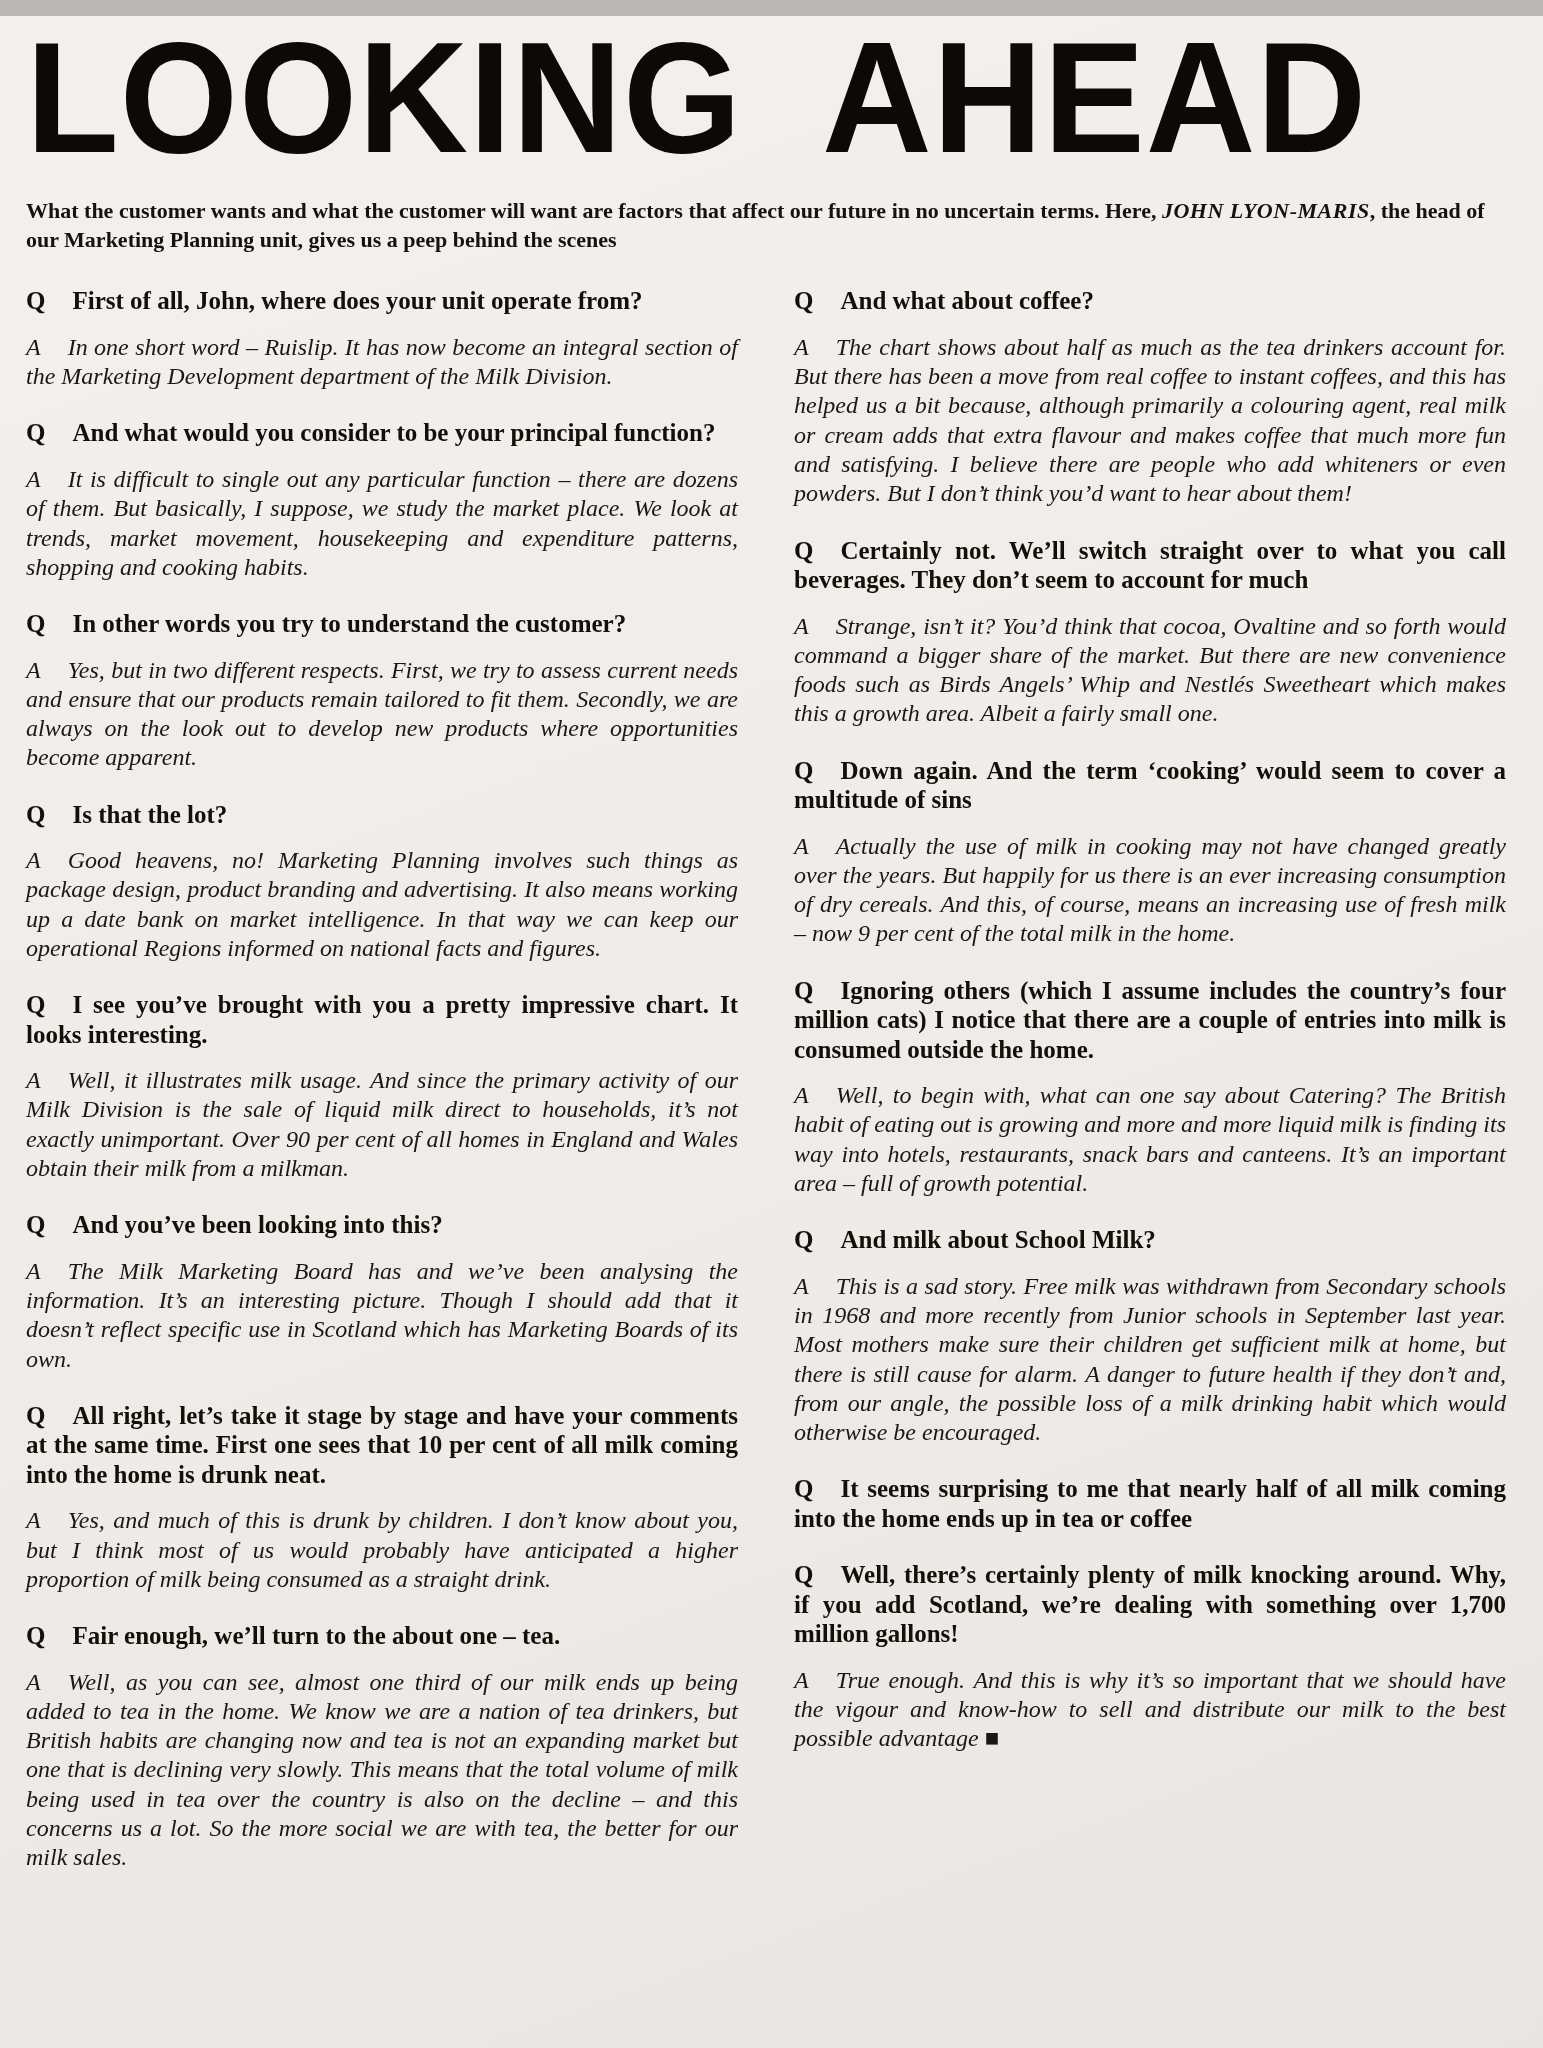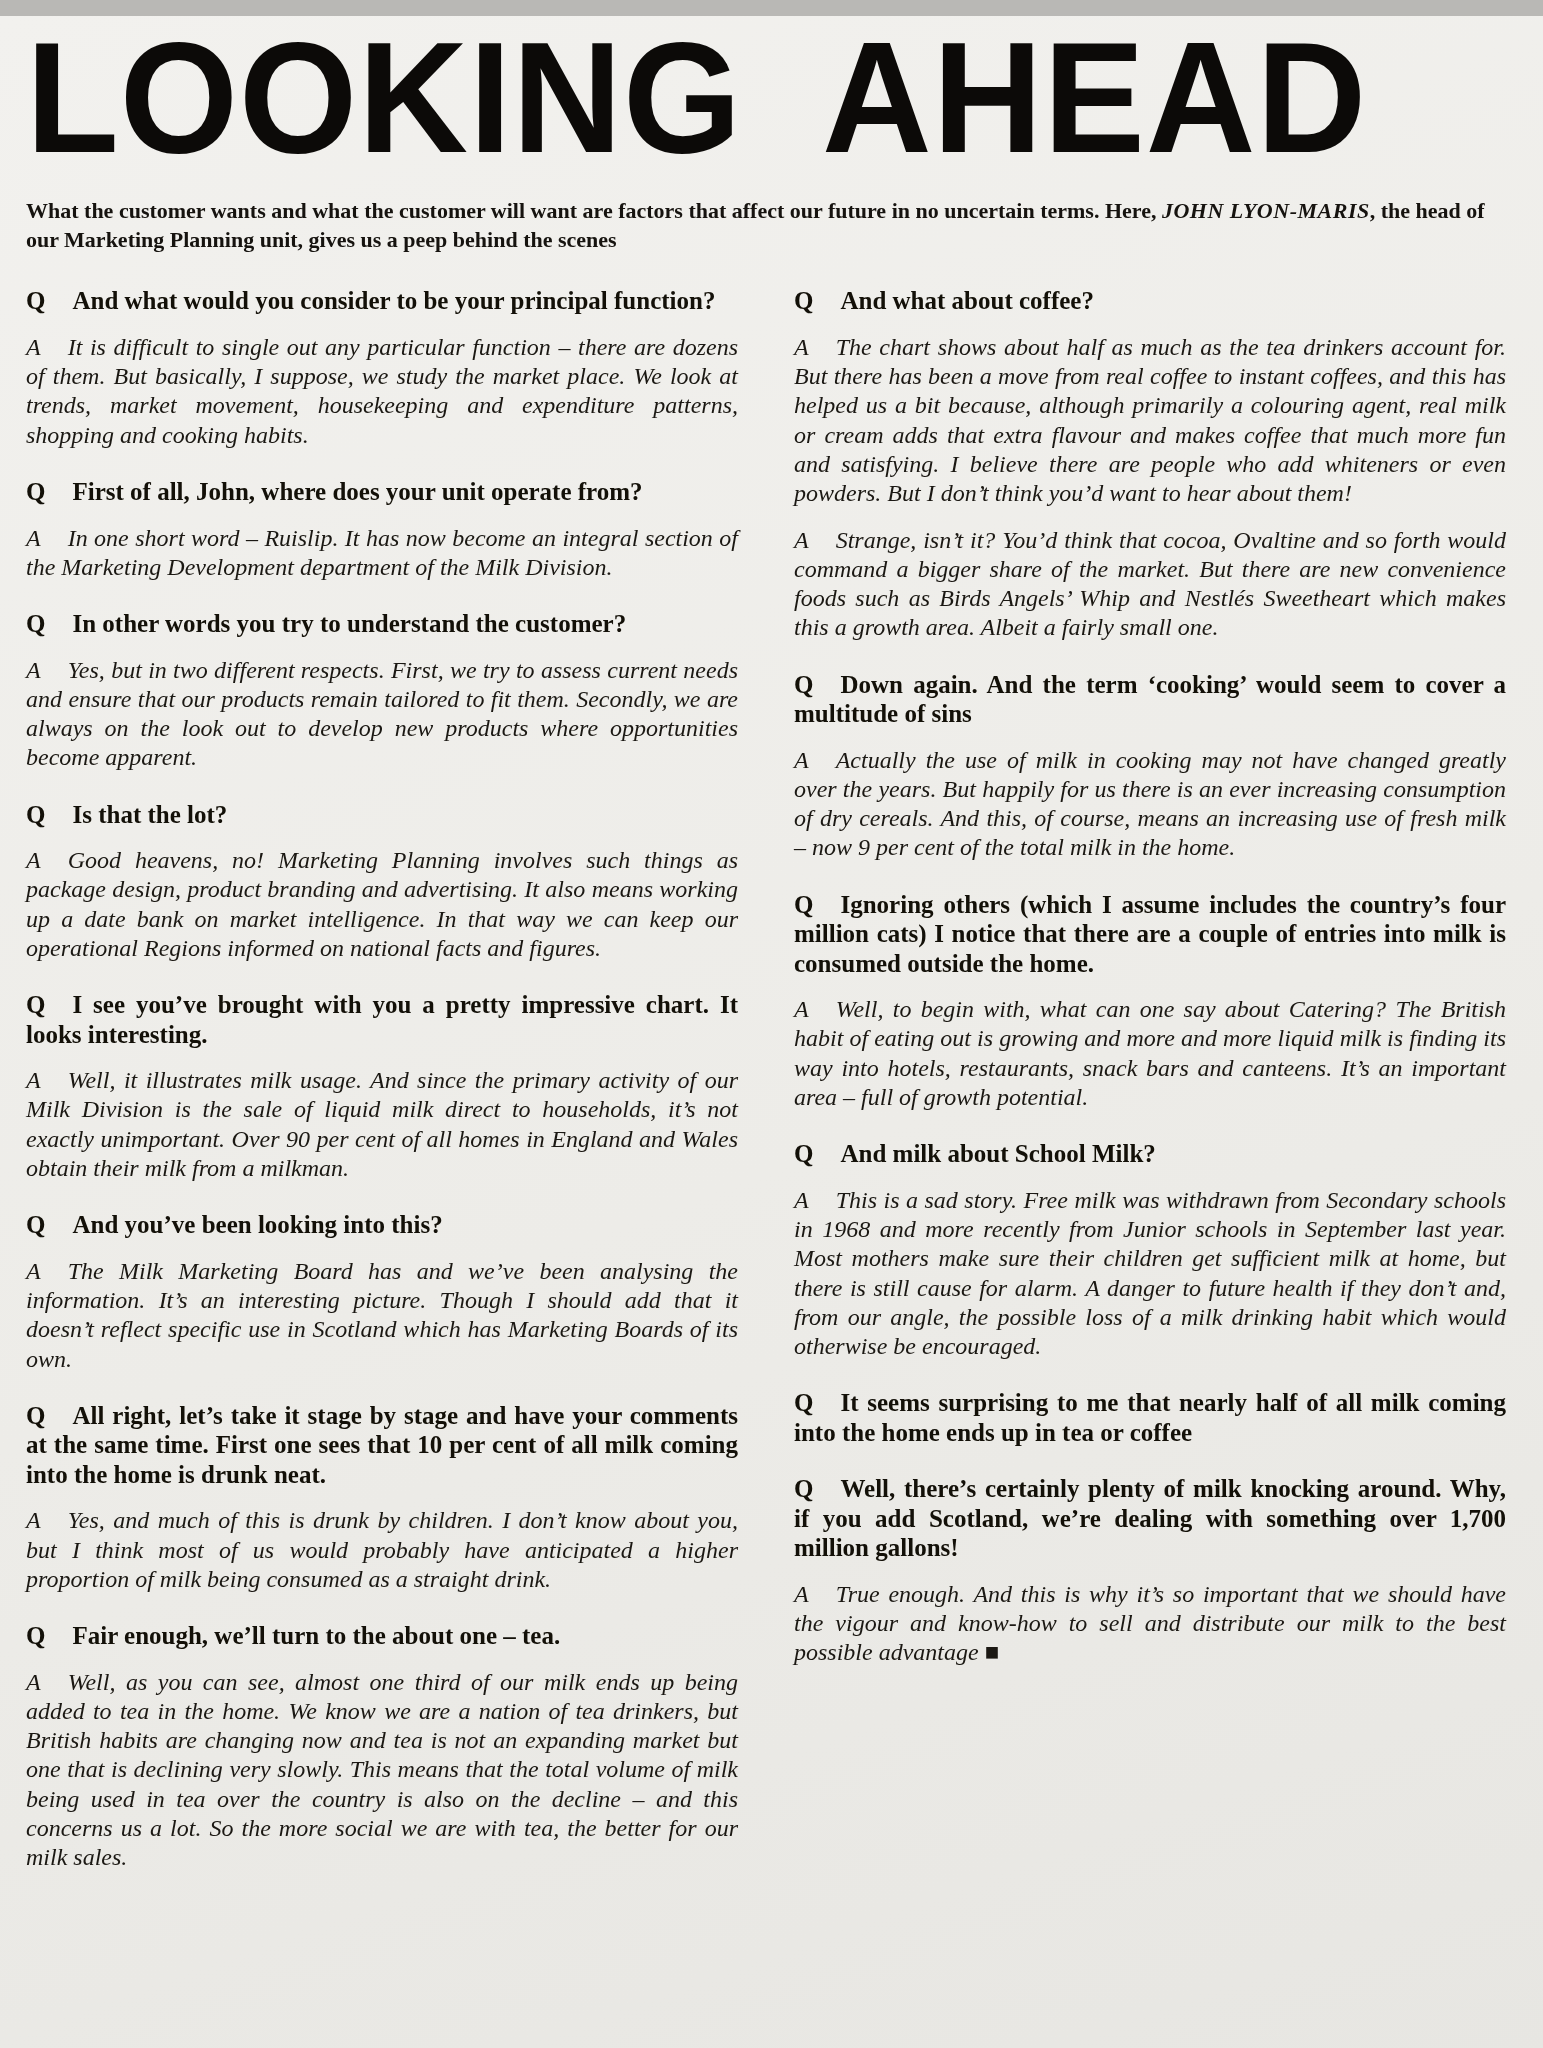--- a/index.html
+++ b/index.html
@@ -83,27 +83,27 @@
 
 <div class="page">
 
   <h1 class="title">LOOKING AHEAD</h1>
 
   <p class="intro"><span>What the customer wants and what the customer will want are factors that affect our future in no uncertain terms. Here, </span><span class="interviewee">JOHN LYON-MARIS</span><span>, the head of our Marketing Planning unit, gives us a peep behind the scenes</span></p>
 
   <div class="columns">
     <div class="col">
   <div class="qa">
-    <p class="question"><span class="marker q-marker">Q</span><span class="q-text">And what would you consider to be your principal function?</span></p>
-    <p class="answer"><span class="marker a-marker">A</span><span class="a-text">It is difficult to single out any particular function – there are dozens of them. But basically, I suppose, we study the market place. We look at trends, market movement, housekeeping and expenditure patterns, shopping and cooking habits.</span></p>
+    <p class="question"><span class="marker q-marker">Q</span><span class="q-text">First of all, John, where does your unit operate from?</span></p>
+    <p class="answer"><span class="marker a-marker">A</span><span class="a-text">In one short word – Ruislip. It has now become an integral section of the Marketing Development department of the Milk Division.</span></p>
   </div>
 
   <div class="qa">
-    <p class="question"><span class="marker q-marker">Q</span><span class="q-text">First of all, John, where does your unit operate from?</span></p>
-    <p class="answer"><span class="marker a-marker">A</span><span class="a-text">In one short word – Ruislip. It has now become an integral section of the Marketing Development department of the Milk Division.</span></p>
+    <p class="question"><span class="marker q-marker">Q</span><span class="q-text">And what would you consider to be your principal function?</span></p>
+    <p class="answer"><span class="marker a-marker">A</span><span class="a-text">It is difficult to single out any particular function – there are dozens of them. But basically, I suppose, we study the market place. We look at trends, market movement, housekeeping and expenditure patterns, shopping and cooking habits.</span></p>
   </div>
 
   <div class="qa">
     <p class="question"><span class="marker q-marker">Q</span><span class="q-text">In other words you try to understand the customer?</span></p>
     <p class="answer"><span class="marker a-marker">A</span><span class="a-text">Yes, but in two different respects. First, we try to assess current needs and ensure that our products remain tailored to fit them. Secondly, we are always on the look out to develop new products where opportunities become apparent.</span></p>
   </div>
 
   <div class="qa">
     <p class="question"><span class="marker q-marker">Q</span><span class="q-text">Is that the lot?</span></p>
     <p class="answer"><span class="marker a-marker">A</span><span class="a-text">Good heavens, no! Marketing Planning involves such things as package design, product branding and advertising. It also means working up a date bank on market intelligence. In that way we can keep our operational Regions informed on national facts and figures.</span></p>
@@ -129,20 +129,21 @@
     <p class="answer"><span class="marker a-marker">A</span><span class="a-text">Well, as you can see, almost one third of our milk ends up being added to tea in the home. We know we are a nation of tea drinkers, but British habits are changing now and tea is not an expanding market but one that is declining very slowly. This means that the total volume of milk being used in tea over the country is also on the decline – and this concerns us a lot. So the more social we are with tea, the better for our milk sales.</span></p>
   </div>
 </div>
     <div class="col">
   <div class="qa">
     <p class="question"><span class="marker q-marker">Q</span><span class="q-text">And what about coffee?</span></p>
     <p class="answer"><span class="marker a-marker">A</span><span class="a-text">The chart shows about half as much as the tea drinkers account for. But there has been a move from real coffee to instant coffees, and this has helped us a bit because, although primarily a colouring agent, real milk or cream adds that extra flavour and makes coffee that much more fun and satisfying. I believe there are people who add whiteners or even powders. But I don’t think you’d want to hear about them!</span></p>
   </div>
 
   <div class="qa">
+    <p class="question"><span class="marker q-marker">Q</span><span class="q-text">Certainly not. We’ll switch straight over to what you call beverages. They don’t seem to account for much</span></p>
     <p class="answer"><span class="marker a-marker">A</span><span class="a-text">Strange, isn’t it? You’d think that cocoa, Ovaltine and so forth would command a bigger share of the market. But there are new convenience foods such as Birds Angels’ Whip and Nestlés Sweetheart which makes this a growth area. Albeit a fairly small one.</span></p>
   </div>
 
   <div class="qa">
     <p class="question"><span class="marker q-marker">Q</span><span class="q-text">Down again. And the term ‘cooking’ would seem to cover a multitude of sins</span></p>
     <p class="answer"><span class="marker a-marker">A</span><span class="a-text">Actually the use of milk in cooking may not have changed greatly over the years. But happily for us there is an ever increasing consumption of dry cereals. And this, of course, means an increasing use of fresh milk – now 9 per cent of the total milk in the home.</span></p>
   </div>
 
   <div class="qa">
     <p class="question"><span class="marker q-marker">Q</span><span class="q-text">Ignoring others (which I assume includes the country’s four million cats) I notice that there are a couple of entries into milk is consumed outside the home.</span></p>

